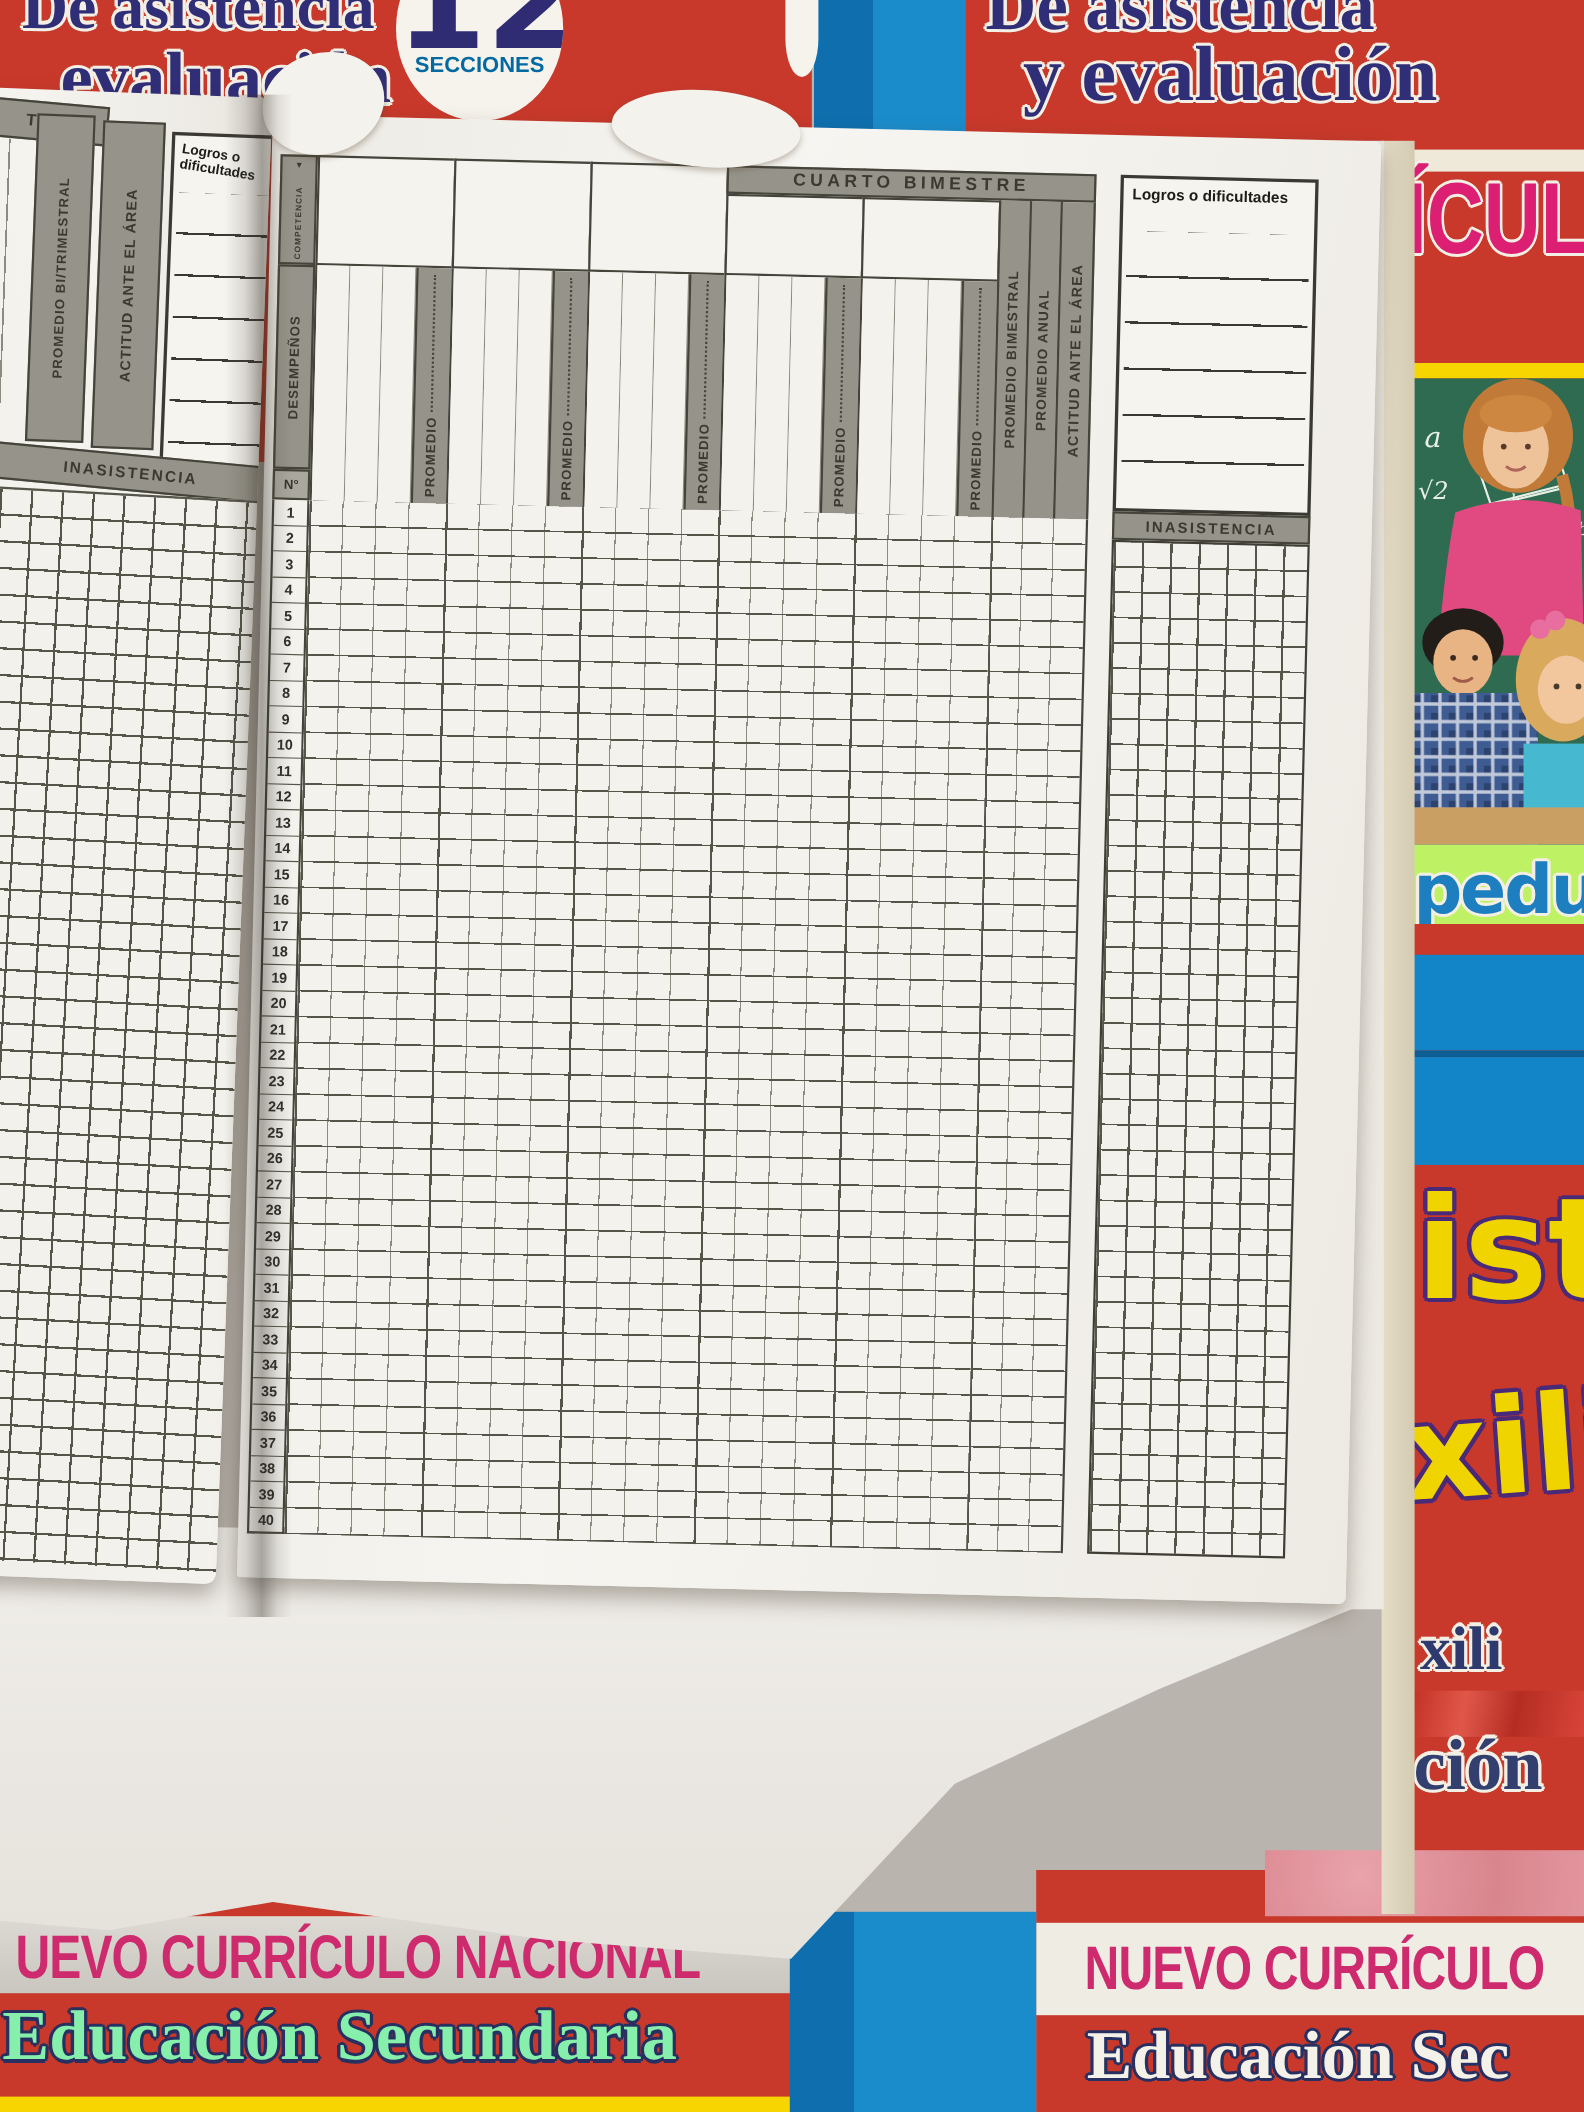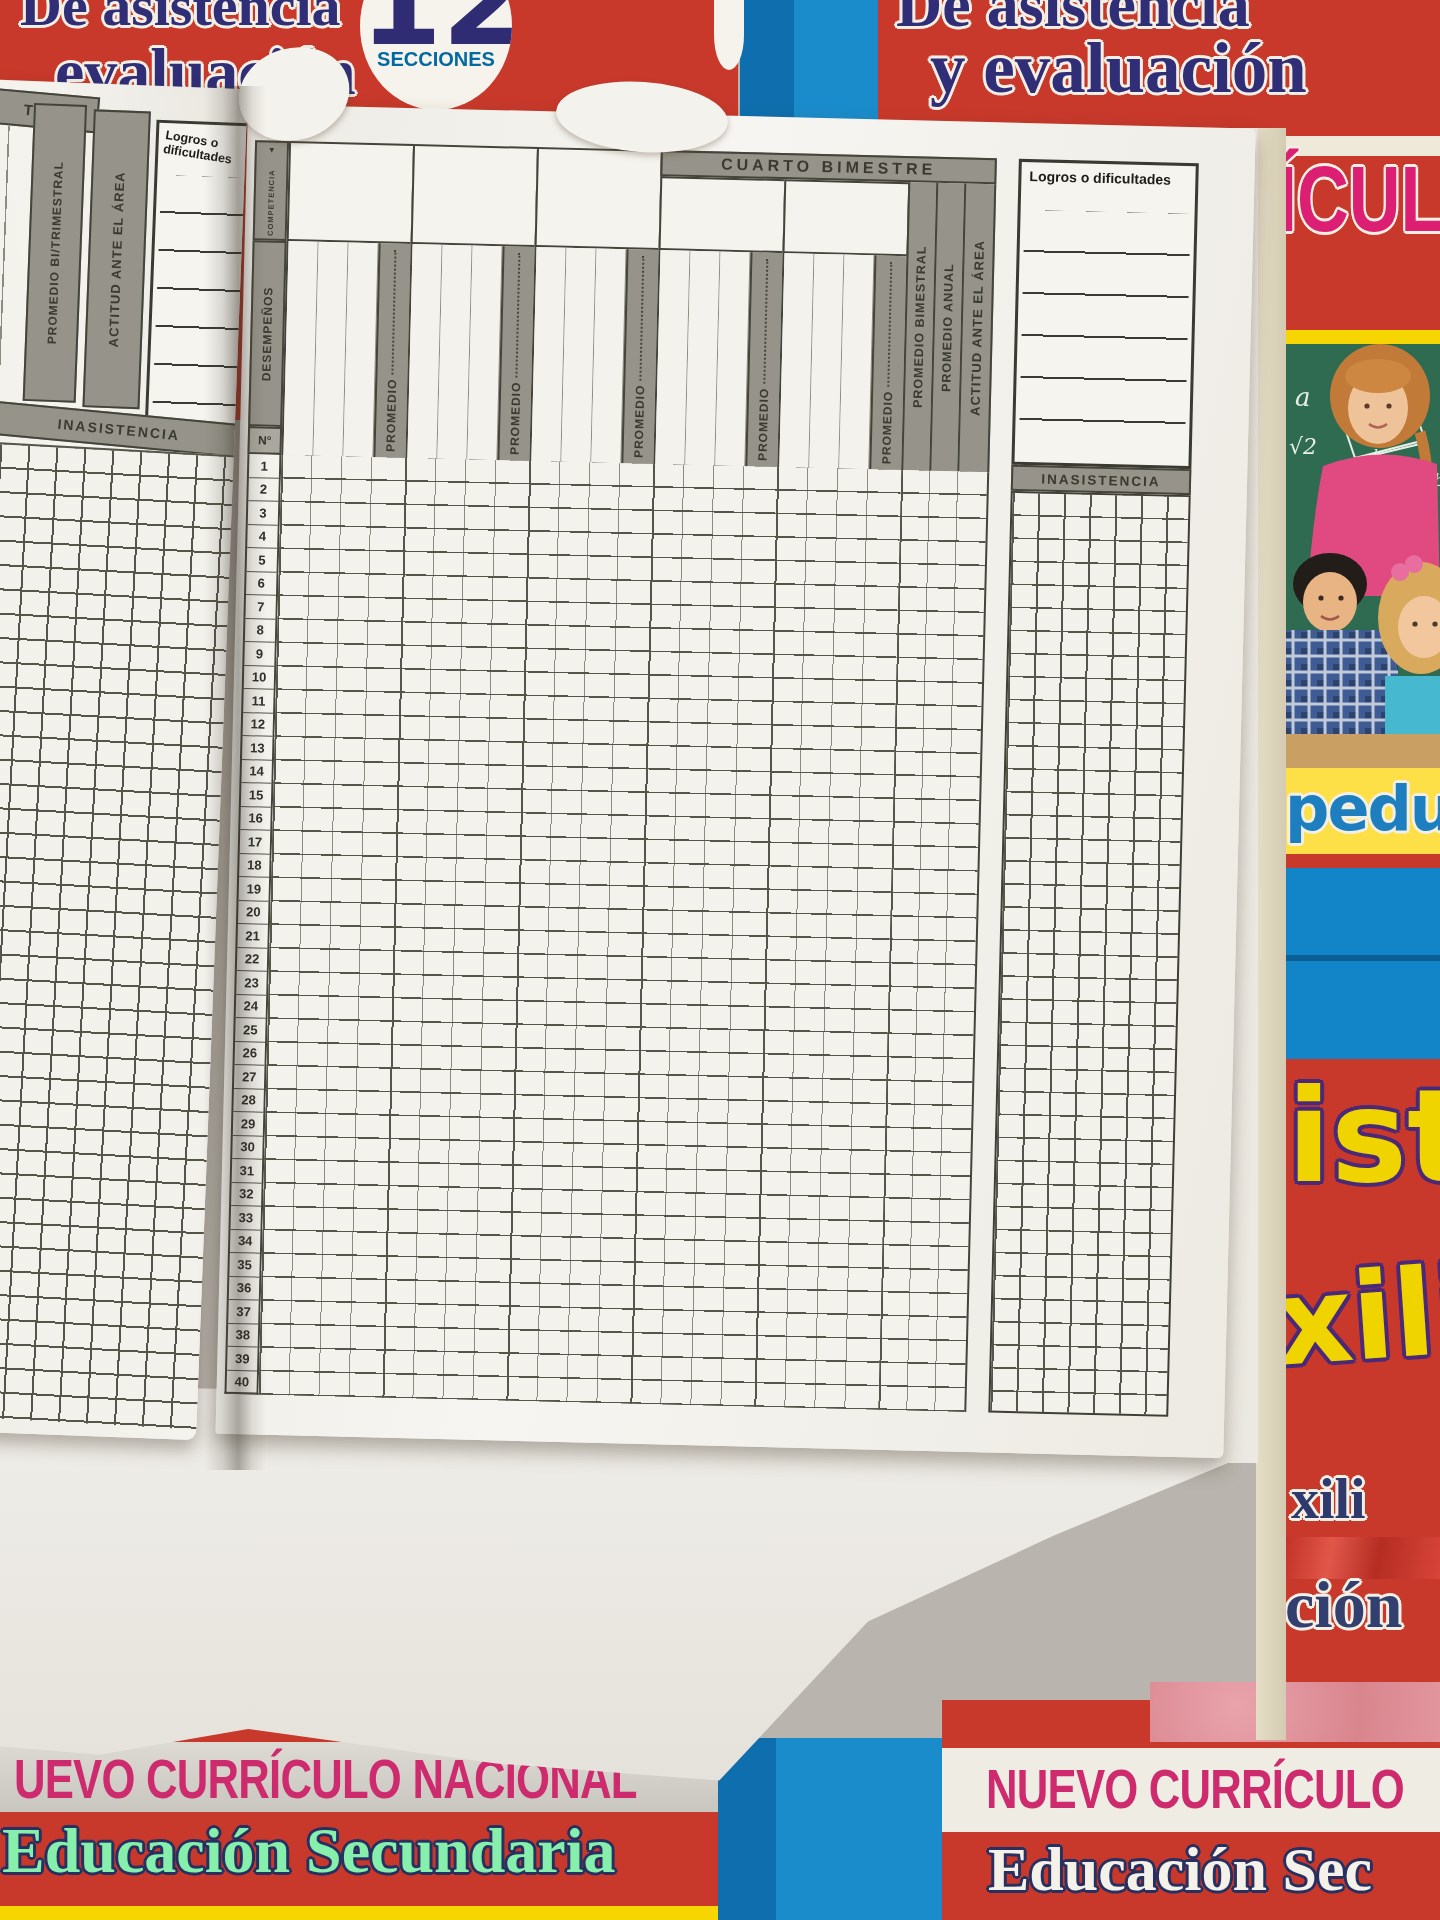--- a/index.html
+++ b/index.html
@@ -136,21 +136,21 @@
         <ellipse cx="136" cy="274" rx="43" ry="56" fill="#d9a95e"></ellipse>
         <circle cx="115" cy="228" r="9" fill="#e86ea0"></circle>
         <circle cx="129" cy="220" r="9" fill="#e86ea0"></circle>
         <ellipse cx="139" cy="283" rx="26" ry="31" fill="#f2c79e"></ellipse>
         <circle cx="130" cy="280" r="2.6" fill="#4a3a2a"></circle>
         <circle cx="150" cy="280" r="2.6" fill="#4a3a2a"></circle>
         <rect x="100" y="332" width="55" height="92" fill="#46b8cf"></rect>
         <rect x="0" y="390" width="155" height="34" fill="#c99f63"></rect>
       </svg>
     </div>
-    <div class="abs" style="left:0;top:640px;width:155px;height:86px;background:#fde047;overflow:hidden;">
+    <div class="abs" style="left:0;top:640px;width:155px;height:72px;background:#bef264;overflow:hidden;">
       <span class="abs ow" style="left:0;top:4px;font-family:'DejaVu Sans',sans-serif;font-weight:bold;font-size:62px;color:#1d7fc0;letter-spacing:-2px;">pedu</span>
     </div>
     <div class="abs red" style="left:0;top:726px;width:155px;height:14px;"></div>
     <div class="abs bluep" style="left:0;top:740px;width:155px;height:87px;"></div>
     <div class="abs" style="left:0;top:827px;width:155px;height:6px;background:#0c5e95;"></div>
     <div class="abs bluep" style="left:0;top:833px;width:155px;height:109px;"></div>
     <div class="abs" style="left:0;top:942px;width:155px;height:15px;background:#efece4;"></div>
 
     <div class="abs red" style="left:0;top:931px;width:155px;height:603px;">
       <span class="abs yellowtxt op" style="left:2px;top:14px;font-size:128px;line-height:1;">ist</span>

